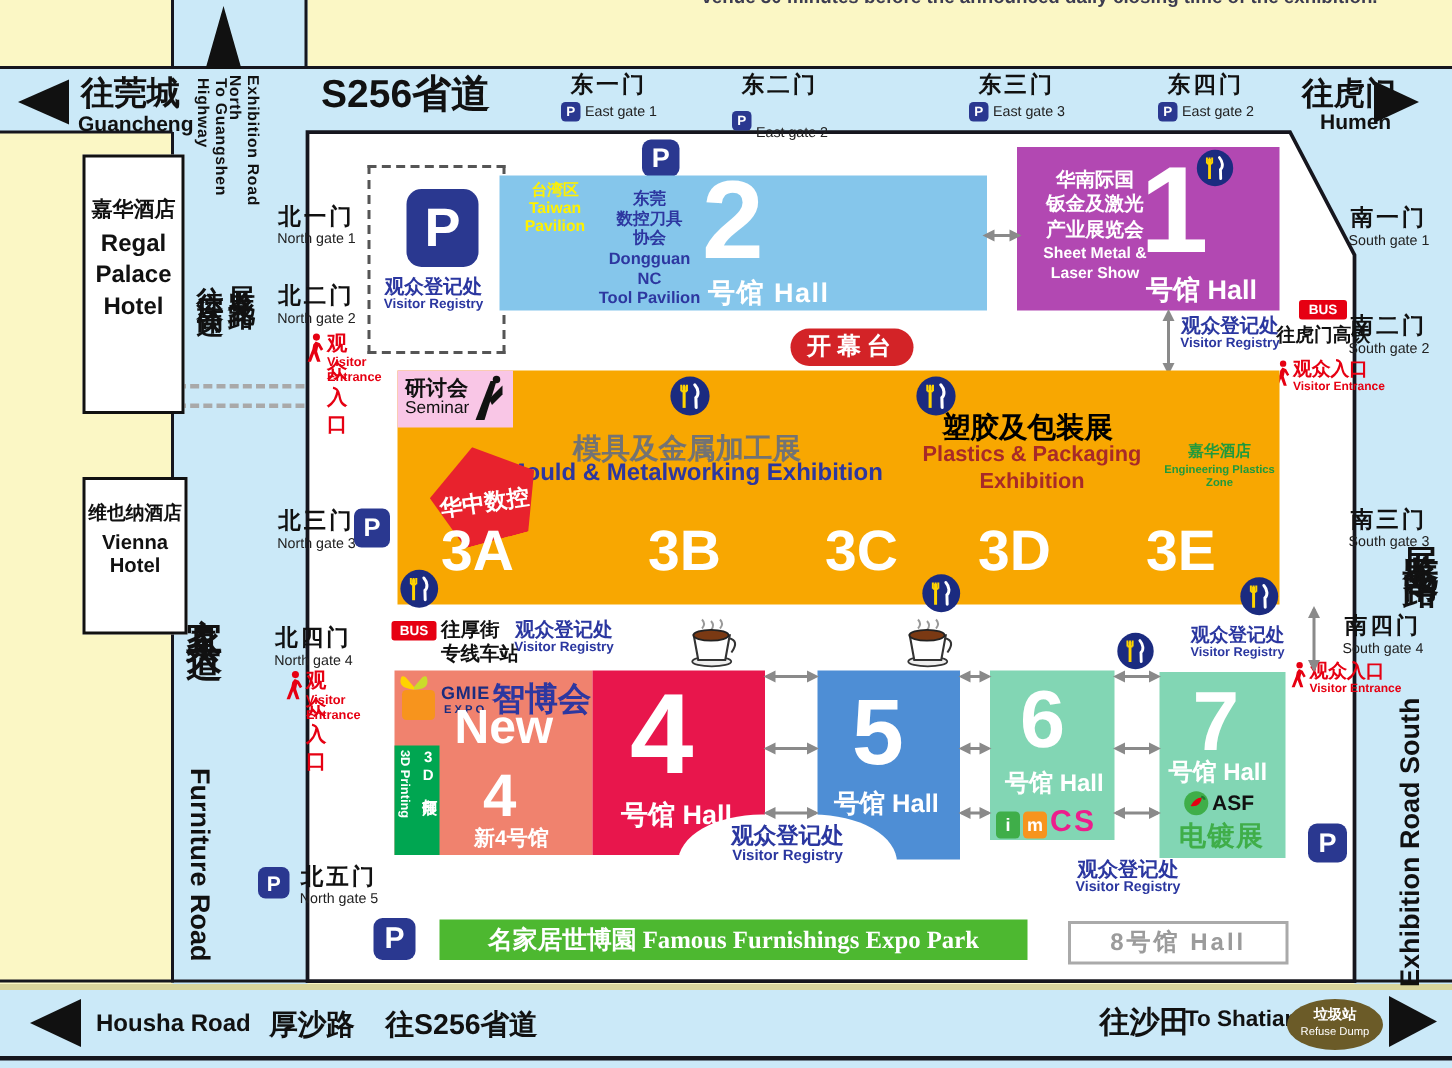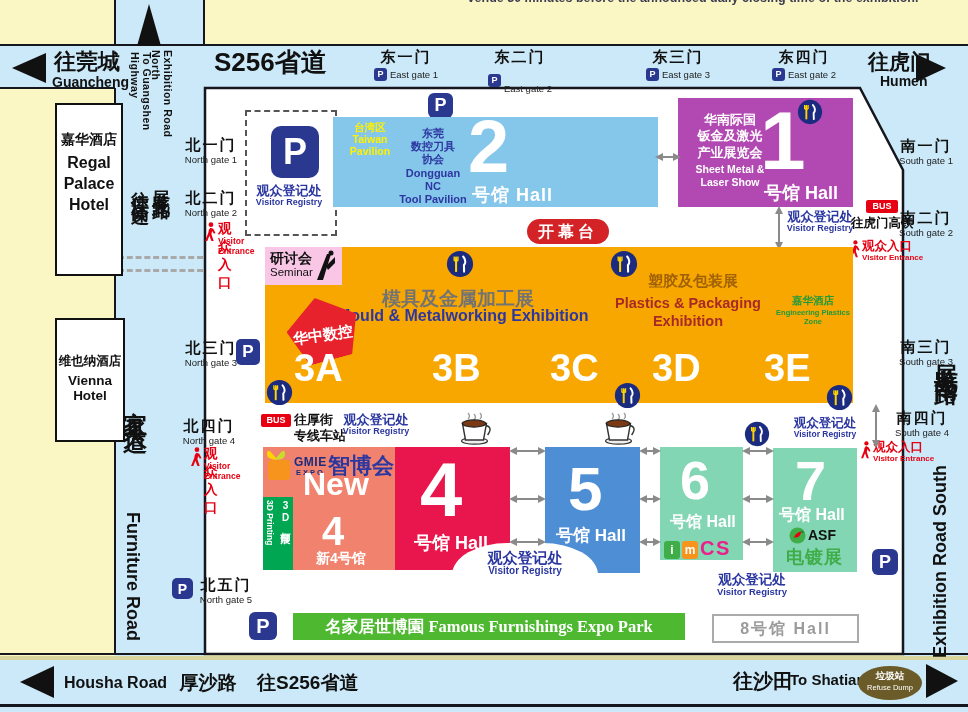--- a/index.html
+++ b/index.html
@@ -111,21 +111,21 @@
 
   <div class="abs b vzh" style="left:930px;top:345px;font-size:24px;letter-spacing:6px">展览南路</div>
   <div class="abs b vrot" style="left:930px;top:458px;height:200px;font-size:18px;transform:rotate(180deg)">Exhibition Road South</div>
 
   <div class="abs ctr" style="left:55px;top:103px;width:64px;height:143px;background:#fff;border:2px solid #111;padding-top:26px">
     <div class="b" style="font-size:14px">嘉华酒店</div>
     <div class="b pre" style="font-size:16px;line-height:1.3;margin-top:4px">Regal
 Palace
 Hotel</div>
   </div>
-  <div class="abs ctr" style="left:55px;top:318px;width:66px;height:87px;background:#fff;border:2px solid #111;padding-top:33px">
+  <div class="abs ctr" style="left:55px;top:318px;width:66px;height:87px;background:#fff;border:2px solid #111;padding-top:14px">
     <div class="b" style="font-size:12.5px">维也纳酒店</div>
     <div class="b" style="font-size:13.5px;margin-top:3px">Vienna Hotel</div>
   </div>
 
   <div class="gate" style="left:183px;top:137px;width:56px">
     <div class="zh">北一门</div>
     <div class="en">North gate 1</div>
   </div>
   <div class="gate" style="left:183px;top:190px;width:56px">
     <div class="zh">北二门</div>
@@ -258,21 +258,21 @@
       <path d="M14 16 23 7 23 13 16 20Z" fill="#111"></path>
       <circle cx="19" cy="3" r="2.5" fill="#111"></circle>
     </svg>
 
   <div class="abs b" style="left:382px;top:286px;font-size:19px;color:#737373">模具及金属加工展</div>
   <div class="abs b" style="left:337px;top:307px;font-size:16px;color:#2D37A0">Mould &amp; Metalworking Exhibition</div>
 
   <div class="abs" style="left:287px;top:297px;width:72px;height:64px;background:#E8222D;transform:rotate(-15deg);clip-path:polygon(50% 0%,100% 40%,80% 100%,20% 100%,0% 40%)"></div>
   <div class="abs b ctr" style="left:283px;top:326px;width:80px;font-size:15px;color:#fff;transform:rotate(-8deg)">华中数控</div>
 
-  <div class="abs b" style="left:648px;top:272px;font-size:15px;color:#a16207">塑胶及包装展</div>
+  <div class="abs b" style="left:628px;top:272px;font-size:19px;color:#000000">塑胶及包装展</div>
   <div class="abs b pre ctr" style="left:613px;top:294px;width:150px;font-size:14.5px;line-height:1.25;color:#A82A28">Plastics &amp; Packaging
 Exhibition</div>
 
   <div class="abs ctr" style="left:772px;top:294px;width:82px">
     <div class="b" style="font-size:10.5px;color:#1F9A3D">嘉华酒店</div>
     <div class="b pre" style="font-size:7.5px;line-height:1.2;color:#1F9A3D">Engineering Plastics
 Zone</div>
   </div>
 
   <div class="hallnum" style="left:294px;top:349px;font-size:38px">3A</div>

